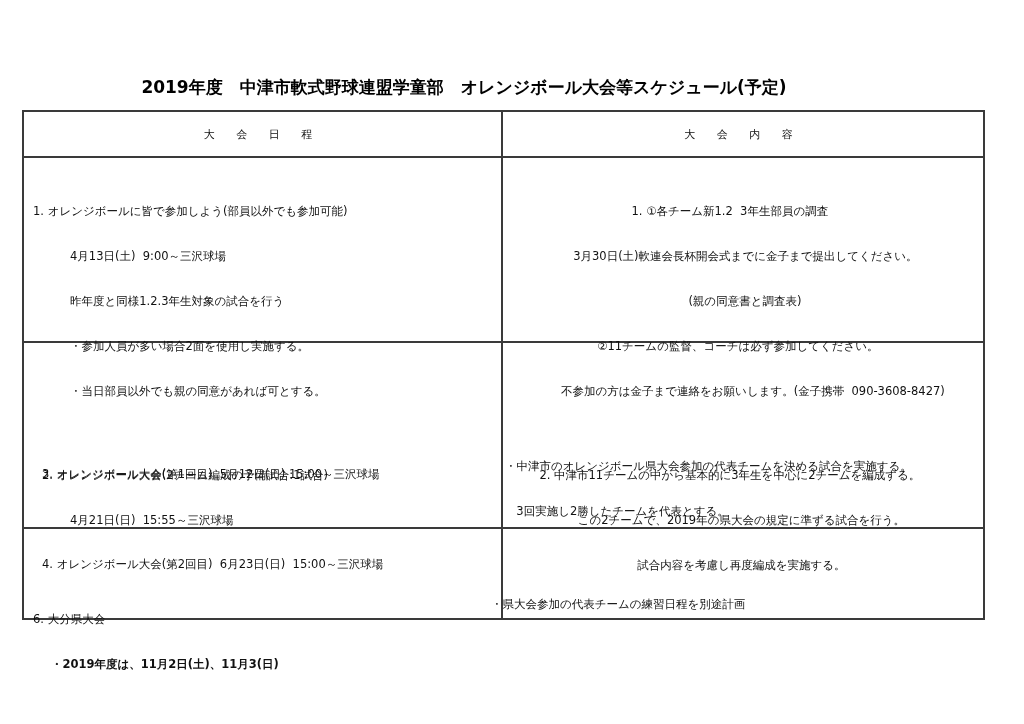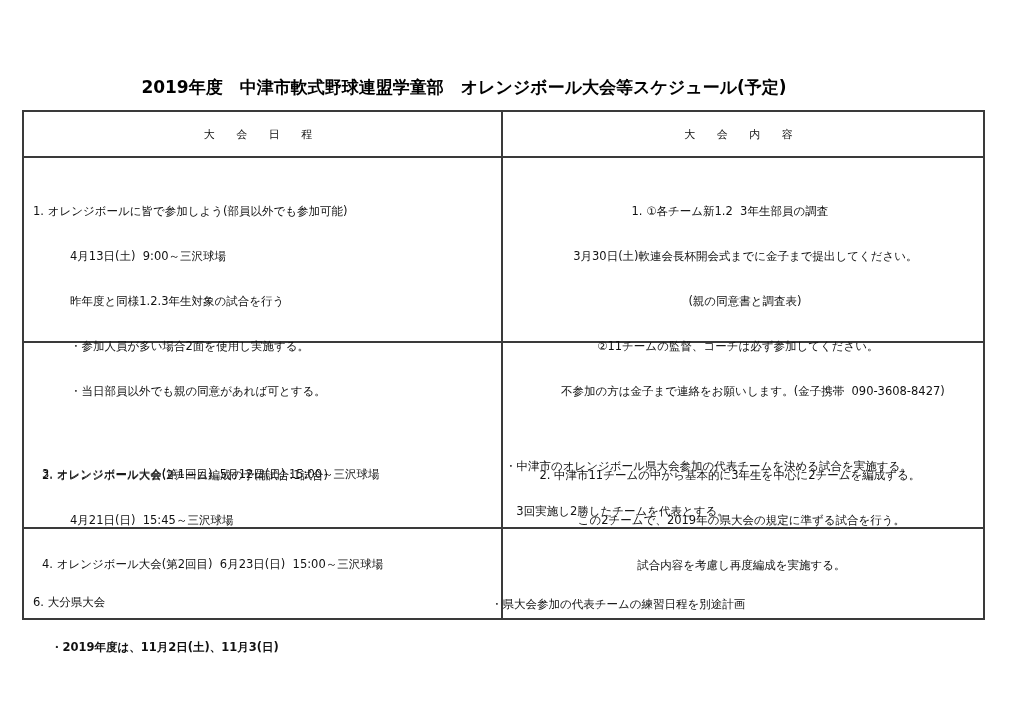--- a/index.html
+++ b/index.html
@@ -89,21 +89,21 @@
   <div class="vline"></div>
 
   <div class="cell" style="left:9px; top:62px;">
     <span class="line">1. オレンジボールに皆で参加しよう(部員以外でも参加可能)</span>
     <span class="line" style="padding-left:37px;">4月13日(土)  9:00～三沢球場</span>
     <span class="line" style="padding-left:37px;">昨年度と同様1.2.3年生対象の試合を行う</span>
     <span class="line" style="padding-left:37px;">・参加人員が多い場合2面を使用し実施する。</span>
     <span class="line" style="padding-left:37px;">・当日部員以外でも親の同意があれば可とする。</span>
     <span class="gap"></span>
     <span class="line" style="padding-left:9px;">2. オレンジボール大会(2チーム編成の予備試合:1試合)</span>
-    <span class="line" style="padding-left:37px;">4月21日(日)  15:45～三沢球場</span>
+    <span class="line" style="padding-left:37px;">4月21日(日)  15:55～三沢球場</span>
   </div>
 
   <div class="cell" style="left:489px; top:62px;text-align:center;">
     <span class="line" style="padding-left:2px;">1. ①各チーム新1.2  3年生部員の調査</span>
     <span class="line" style="padding-left:33px;">3月30日(土)軟連会長杯開会式までに金子まで提出してください。</span>
     <span class="line" style="padding-left:32px;">(親の同意書と調査表)</span>
     <span class="line" style="padding-left:18px;">②11チームの監督、コーチは必ず参加してください。</span>
     <span class="line" style="padding-left:48px;">不参加の方は金子まで連絡をお願いします。(金子携帯  090-3608-8427)</span>
     <span class="gap"></span>
     <span class="line" style="padding-left:2px;">2. 中津市11チームの中から基本的に3年生を中心に2チームを編成する。</span>
@@ -114,21 +114,21 @@
   <div class="cell" style="left:18px; top:287px; line-height:30px;">
     <span class="line">3. オレンジボール大会(第1回目)  5月12日(日) 15:00～三沢球場</span>
     <span class="line">4. オレンジボール大会(第2回目)  6月23日(日)  15:00～三沢球場</span>
   </div>
 
   <div class="cell" style="left:481px; top:317px;">
     <span class="line">・中津市のオレンジボール県大会参加の代表チームを決める試合を実施する。</span>
     <span class="line" style="padding-left:4px;">  3回実施し2勝したチームを代表とする。</span>
   </div>
 
-  <div class="cell" style="left:9px; top:453px;">
+  <div class="cell" style="left:9px; top:470px;">
     <span class="line">6. 大分県大会</span>
     <span class="line" style="padding-left:18px;font-weight:bold;">・2019年度は、11月2日(土)、11月3(日)</span>
   </div>
 
   <div class="cell" style="left:467px; top:455px;">
     <span class="line">・県大会参加の代表チームの練習日程を別途計画</span>
   </div>
 </div>
 
 </body></html>

